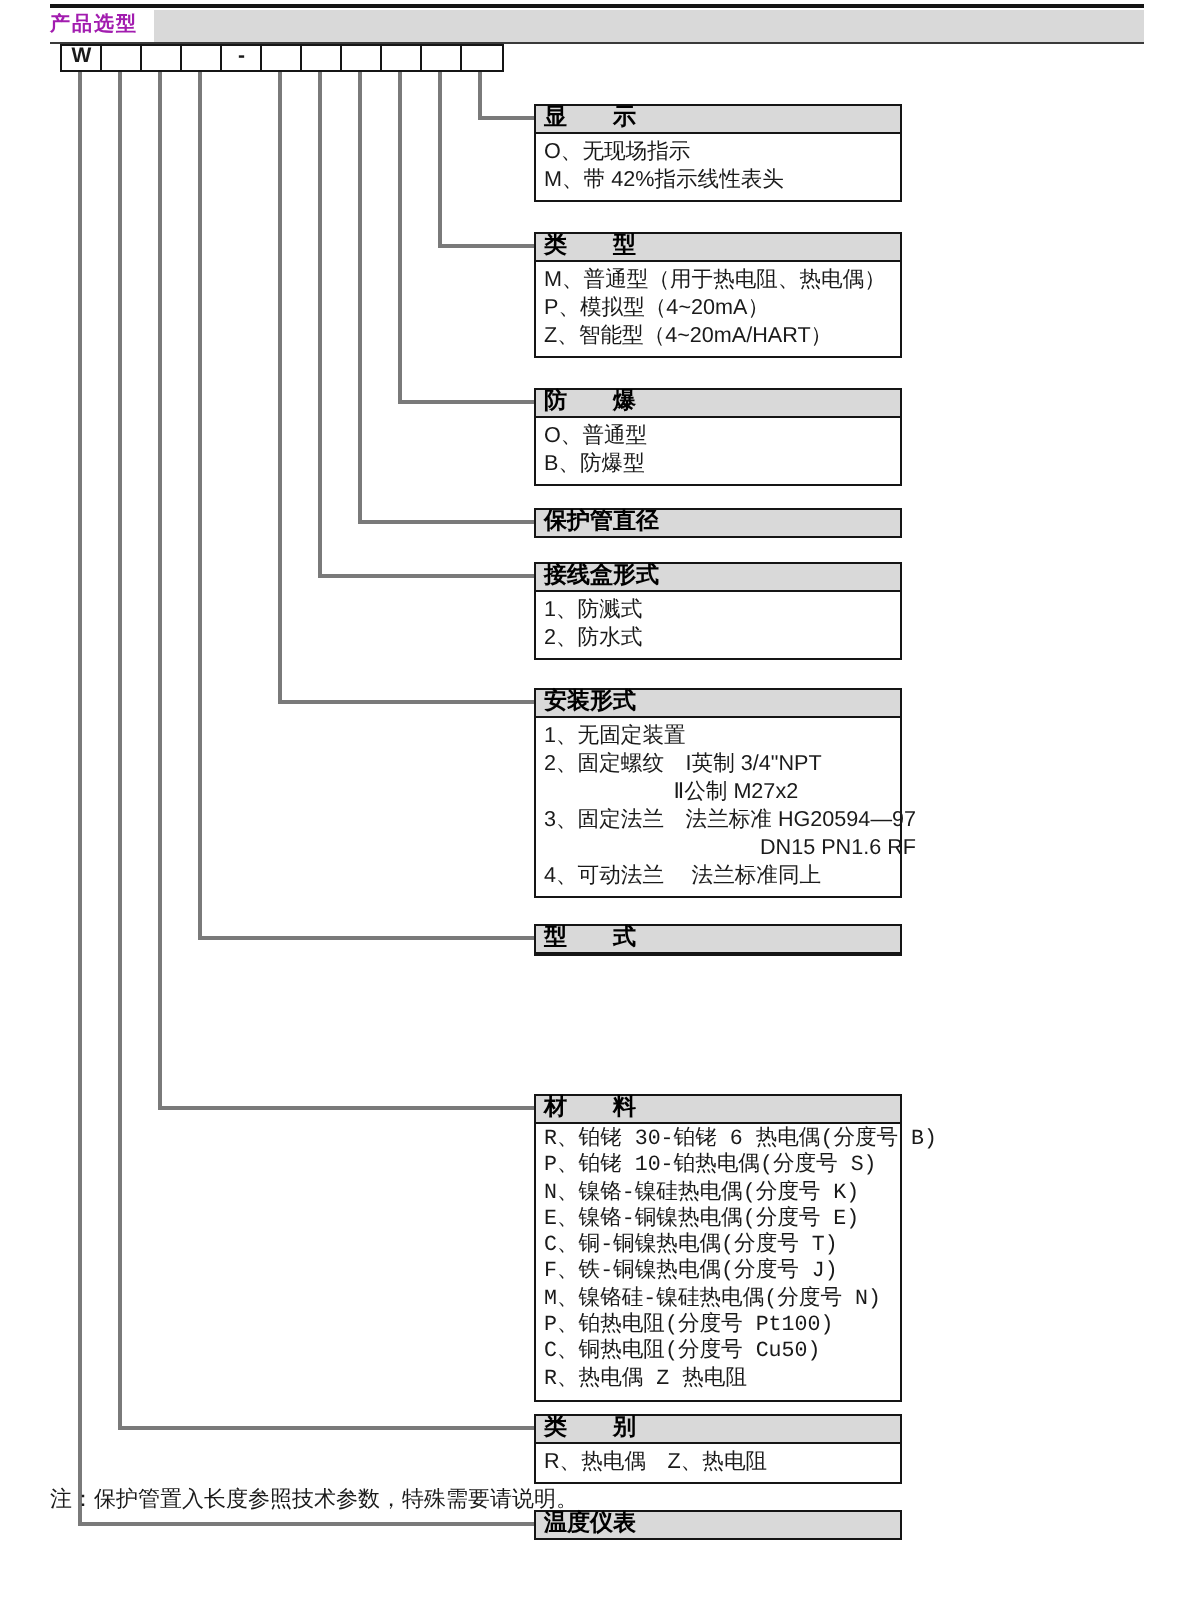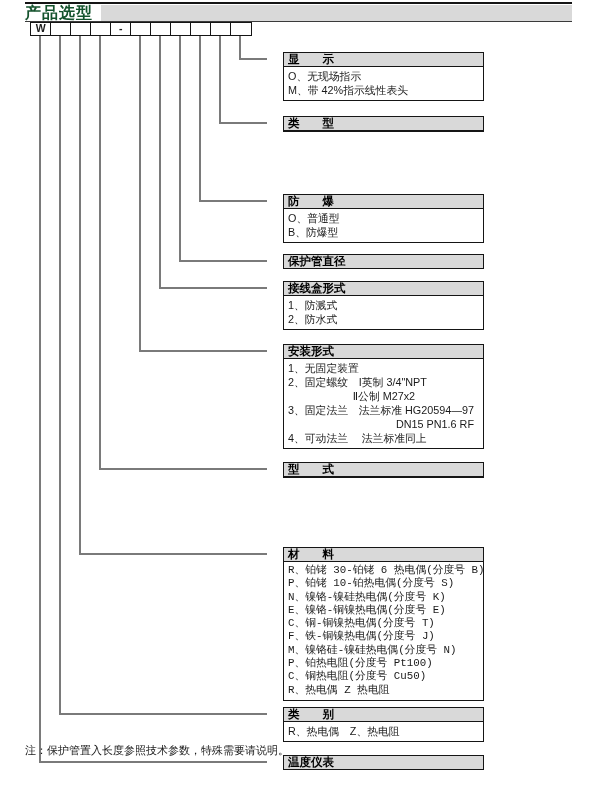--- a/index.html
+++ b/index.html
@@ -6,31 +6,31 @@
   body{
     width:600px;height:810px;background:#ffffff;position:relative;
     font-family:"Liberation Sans","DejaVu Sans",sans-serif;
     color:#1a1a1a;overflow:hidden;
   }
   .page{position:absolute;inset:0;}
   
   .topline{position:absolute;left:25px;top:2px;width:547px;height:2px;background:#151515;}
   .title-band{position:absolute;left:25px;top:5px;width:547px;height:16px;background:#d9d9d9;border-bottom:1.5px solid #3a3a3a;}
   .page-title{position:absolute;left:0;top:-1px;background:#ffffff;padding-right:8px;
-    font-weight:bold;font-size:16px;line-height:17px;letter-spacing:1px;color:#14532d;}
+    font-weight:bold;font-size:10px;line-height:17px;letter-spacing:1px;color:#a21caf;}
   
   .code-row{position:absolute;left:30px;top:22px;height:14px;display:flex;}
   .code-cell{box-sizing:border-box;width:21.5px;height:14px;border:1.5px solid #151515;background:#fff;
     text-align:center;font-weight:bold;font-size:10.5px;line-height:11px;}
   .code-cell + .code-cell{margin-left:-1.5px;}
   
   .vline{position:absolute;width:2px;background:#7a7a7a;}
   .hline{position:absolute;height:2px;background:#7a7a7a;}
   
-  .sec{position:absolute;left:267px;width:201px;box-sizing:border-box;border:1.5px solid #151515;background:#fff;margin-left:16px;}
+  .sec{position:absolute;left:267px;width:184px;box-sizing:border-box;border:1.5px solid #151515;background:#fff;}
   .sec-header{background:#d9d9d9;height:13px;padding:0 4px;font-weight:bold;font-size:11.5px;line-height:13px;color:#000;}
   .sec.with-body .sec-header{border-bottom:1.5px solid #151515;}
   .sec-body{padding:2px 4px 3px 4px;}
   .opt{font-size:10.8px;line-height:14px;white-space:pre;}
   .sec-materials .opt{line-height:13.3px;font-family:Liberation Mono, monospace;}
   
   .note{position:absolute;left:25px;top:743px;font-size:11px;line-height:14px;}
 </style>
 </head>
 <body>
@@ -80,20 +80,25 @@
   <div class="sec with-body" style="top:52px">
     <div class="sec-header">显　　示</div>
     <div class="sec-body">
       <div class="opt">O、无现场指示</div>
       <div class="opt">M、带 42%指示线性表头</div>
     </div>
   </div>
 
   <div class="sec with-body" style="top:116px">
     <div class="sec-header">类　　型</div>
+    <div class="sec-body">
+      <div class="opt">M、普通型（用于热电阻、热电偶）</div>
+      <div class="opt">P、模拟型（4~20mA）</div>
+      <div class="opt">Z、智能型（4~20mA/HART）</div>
+    </div>
   </div>
 
   <div class="sec with-body" style="top:194px">
     <div class="sec-header">防　　爆</div>
     <div class="sec-body">
       <div class="opt">O、普通型</div>
       <div class="opt">B、防爆型</div>
     </div>
   </div>
 

